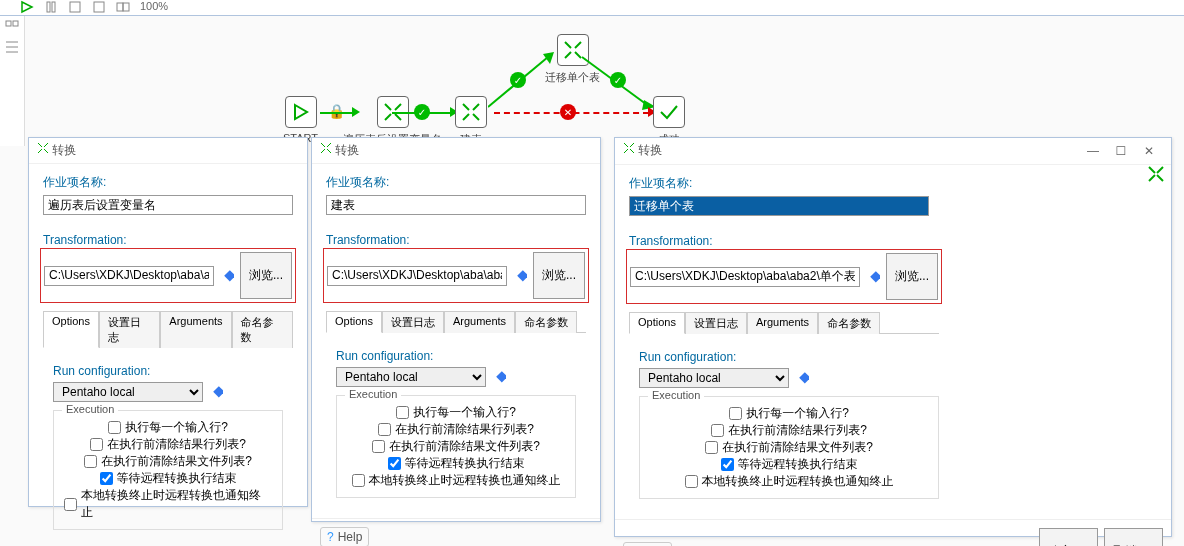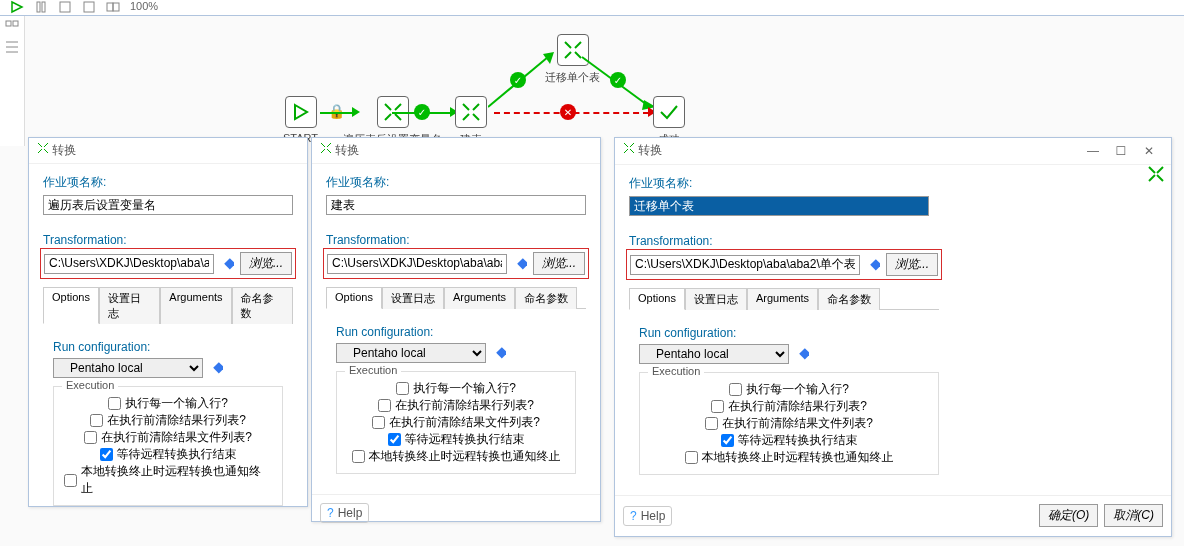--- a/index.html
+++ b/index.html
@@ -1,44 +1,44 @@
 <!DOCTYPE html>
 <html><head>
 <meta charset="utf-8">
 <style>
 * { box-sizing: border-box; margin: 0; padding: 0; font-family: "Microsoft YaHei", sans-serif; font-size: 12px; }
 body { background: #fafafa; width: 1184px; height: 546px; position: relative; overflow: hidden; }
 
-.top-bar { position: absolute; top: 0; left: 0; right: 0; height: 16px; background: #fff; border-bottom: 1px solid #b0c4de; display: flex; gap: 10px; padding-left: 10px; }
+.top-bar { position: absolute; top: 0; left: 0; right: 0; height: 16px; background: #fff; border-bottom: 1px solid #b0c4de; display: flex; gap: 10px; padding-left: 20px; }
 .top-bar svg { width: 14px; height: 14px; }
 .top-bar .box { font-size: 11px; color: #666; }
 .flow { position: absolute; top: 16px; left: 0; right: 0; height: 120px; }
 
 .node { position: absolute; display: flex; flex-direction: column; align-items: center; gap: 4px; }
 .node .icon { width: 32px; height: 32px; border: 1px solid #666; border-radius: 4px; background: #fff; display: flex; align-items: center; justify-content: center; }
 .node .label { font-size: 11px; color: #444; white-space: nowrap; }
 
 .dialog { position: absolute; background: #fff; border: 1px solid #b0c4de; box-shadow: 1px 1px 3px rgba(0,0,0,0.1); }
 .titlebar { display: flex; align-items: flex-start; padding: 4px 8px; color: #555; border-bottom: 1px solid #f0f0f0; }
 .titlebar .spacer { flex: 1; }
 .titlebar .winbtn { width: 28px; text-align: center; color: #666; padding: 2px 0; }
 .content { padding: 10px 14px; }
 .label { color: #0369a1; margin-bottom: 4px; display: block; }
 .input { width: 100%; border: 1px solid #999; padding: 2px 4px; font-size: 12px; height: 20px; }
 .input.selected { background: #0a5fa3; color: #fff; }
 .row { display: flex; align-items: center; gap: 6px; margin-bottom: 10px; }
 .row .input { flex: 1; }
 .row.redbox { outline: 1px solid #d62c2c; outline-offset: 2px; padding: 1px; }
 .diamond { width: 14px; height: 14px; flex: none; }
-.btn { border: 1px solid #999; background: #f3f3f3; padding: 2px 8px; font-size: 12px; cursor: pointer; font-style: italic; }
+.btn { border: 1px solid #999; background: #f3f3f3; padding: 14px 8px; font-size: 12px; cursor: pointer; }
 .tabs { border-bottom: 1px solid #ccc; display: flex; gap: 0; margin-bottom: 10px; }
 .tab { padding: 3px 8px; border: 1px solid #ccc; border-bottom: none; background: #f5f5f5; font-size: 11px; position: relative; top: 1px; }
 .tab.active { background: #fff; border-bottom: 1px solid #fff; }
 .section { padding: 6px 10px 10px 10px; }
-.select { border: 1px solid #999; padding: 1px 12px; font-size: 12px; height: 20px; width: 150px; }
+.select { border: 1px solid #999; padding: 1px 4px; font-size: 12px; height: 20px; width: 150px; }
 .exec-box { border: 1px solid #ddd; padding: 8px 10px; margin-top: 8px; position: relative; }
 .exec-title { position: absolute; top: -8px; left: 8px; background: #fff; padding: 0 4px; font-size: 11px; color: #555; }
 .cb-row { display: flex; align-items: center; gap: 4px; margin: 0 0; justify-content: center; }
 .cb-row input { width: 13px; height: 13px; }
 .footer { border-top: 1px solid #eee; padding: 8px; display: flex; align-items: center; }
 .footer .help { border: 1px solid #ccc; border-radius: 3px; padding: 2px 6px; display: flex; align-items: center; gap: 4px; color: #555; }
 .green-arrow { position: absolute; top: 0; right: 6px; color: #0a0; }
 
 .arrow-line { position: absolute; height: 2px; }
 .arrow-line.green { background: #0b0; }

